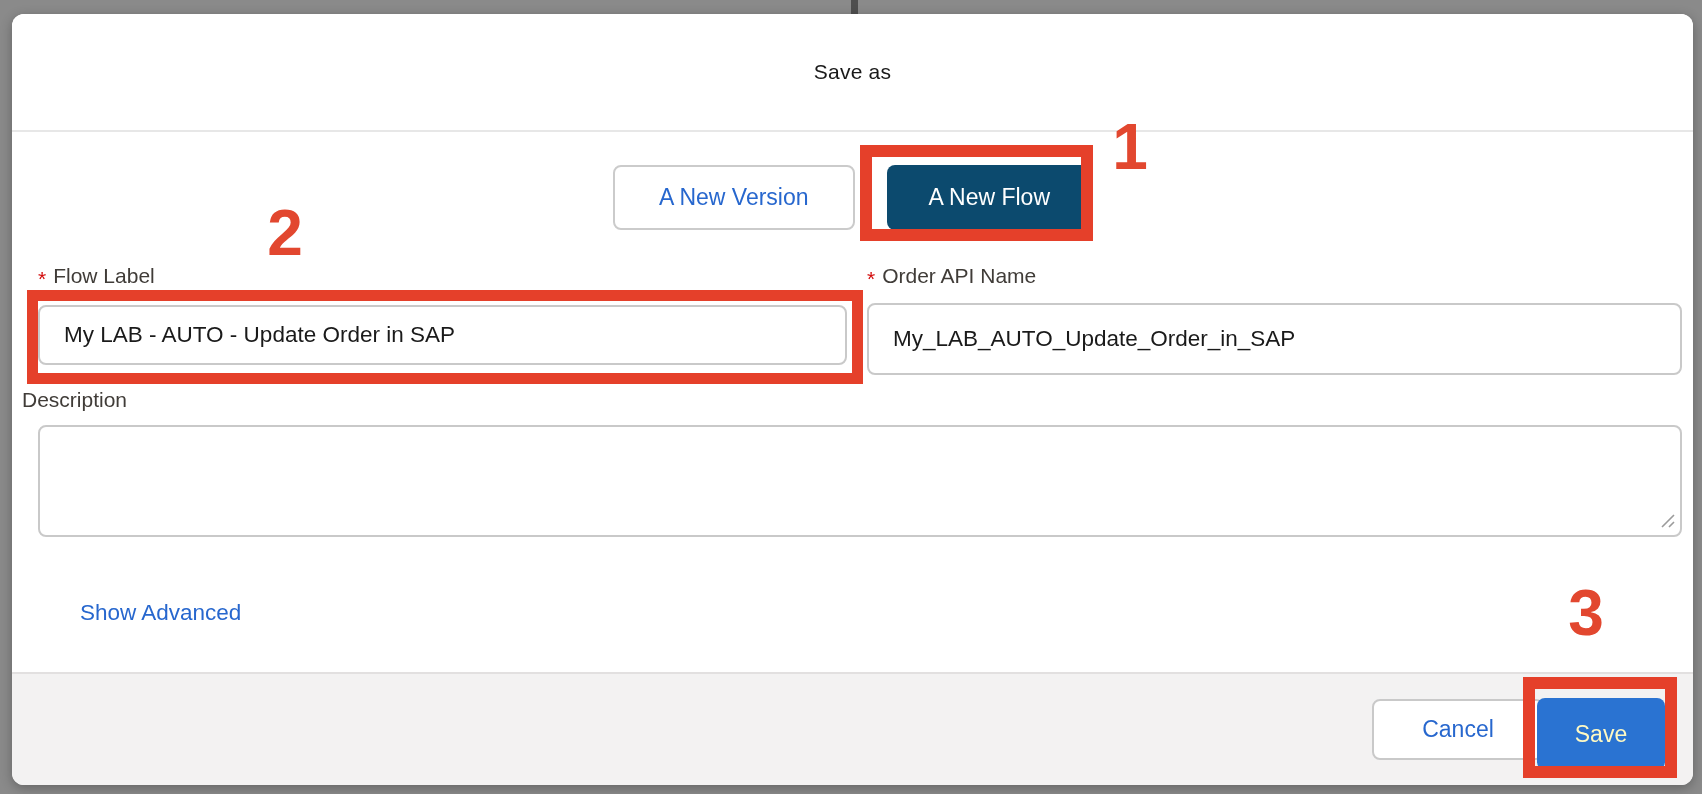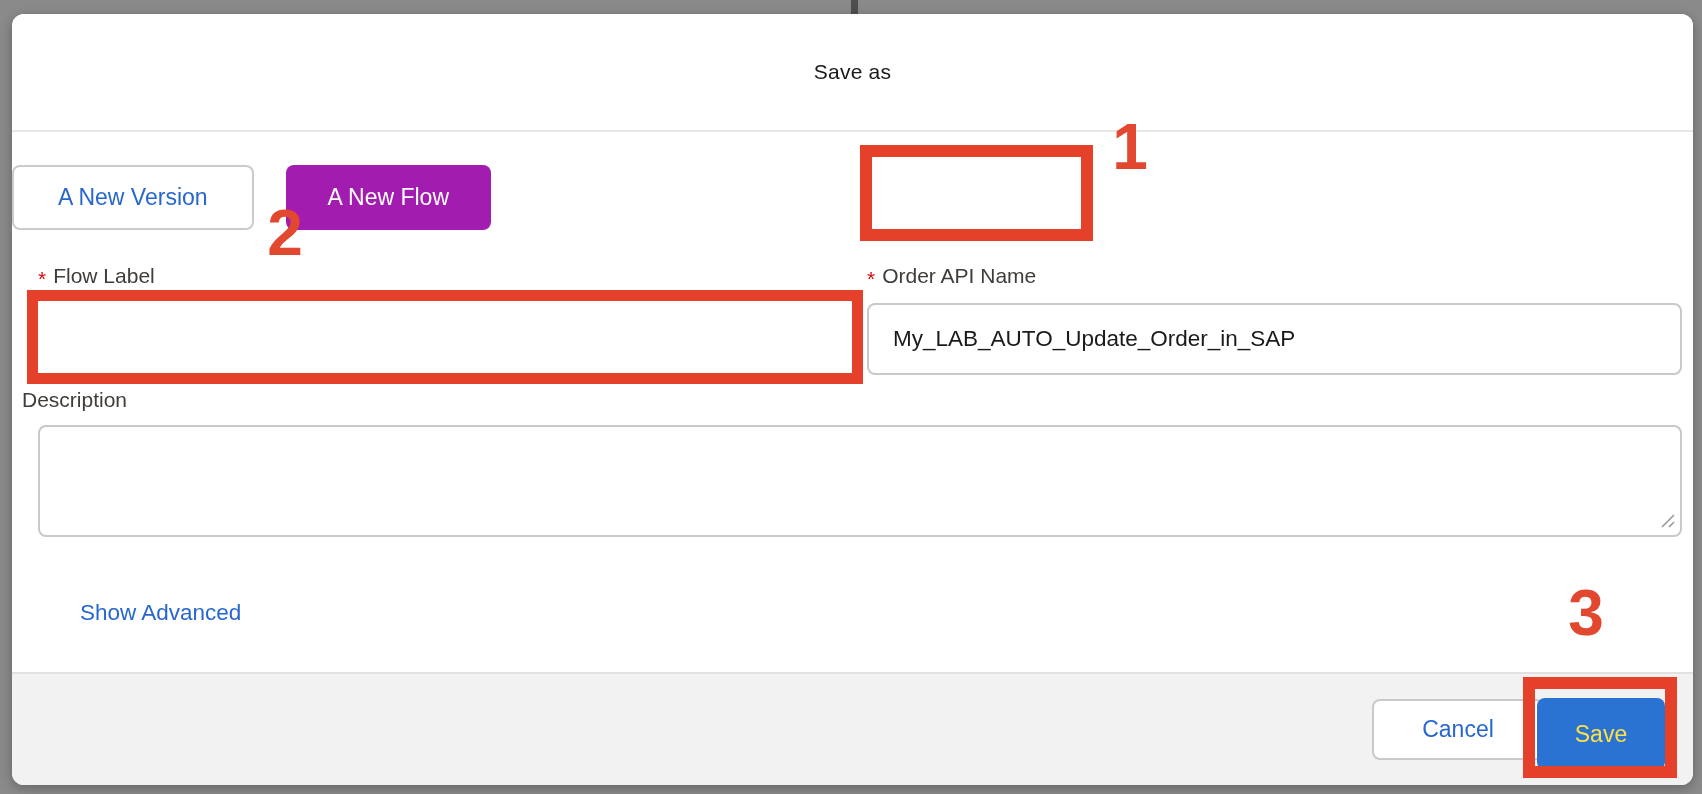--- a/index.html
+++ b/index.html
@@ -16,29 +16,29 @@
   }
   .modal-header {
     position:absolute; left:0; right:0; top:0; height:118px;
     display:flex; align-items:center; justify-content:center;
     border-bottom:2px solid #e7e7e7; border-radius:12px 12px 0 0; background:#fff;
   }
   .modal-title { font-size:21px; color:#191919; letter-spacing:.2px; }
 
   
   .toggle-group { position:absolute; left:0; right:0; top:151px; height:65px;
-    display:flex; justify-content:flex-start; align-items:center;gap:40px; }
+    display:flex; justify-content:center; align-items:center;gap:40px; }
   .toggle-btn { height:65px; font-size:23px; display:flex; align-items:center; cursor:pointer;
     font-family:"Liberation Sans", sans-serif; }
   .toggle-btn.unselected {
     background:#fff; border:2px solid #cbcbcb; border-radius:8px;
     color:#2767ce; padding:0 44px;
   }
   .toggle-btn.selected {
-    background:#a21caf; border:none; border-radius:8px;
+    background:#0c4a6e; border:none; border-radius:8px;
     color:#ffffff; padding:12px 42px; margin-left:-8px; position:relative; z-index:1;
   }
 
   
   .field-label { position:absolute; font-size:21px; color:#403c38; display:flex; gap:7px; }
   .req { color:#d30c0c; font-size:21px; padding-top:3px; }
   .text-input {
     position:absolute; border:2px solid #c9c9c9; border-radius:8px; background:#fff;
     font-size:22.5px; color:#1a1a1a; padding:0 24px;
     font-family:"Liberation Sans", sans-serif; outline:none;
@@ -65,21 +65,21 @@
   .modal-footer {
     position:absolute; left:0; right:0; bottom:0; top:658px;
     background:#f3f2f2; border-top:2px solid #e2e0e0; border-radius:0 0 12px 12px;
   }
   .btn { position:absolute; font-size:23px; border-radius:8px; cursor:pointer;
     display:flex; align-items:center; justify-content:center;
     font-family:"Liberation Sans", sans-serif; }
   .btn-cancel { left:1360px; top:685px; width:172px; height:61px;
     background:#fff; border:2px solid #c9c9c9; color:#2767ce; }
   .btn-save { left:1525px; top:684px; width:128px; height:72px;
-    background:#2a73d2; border:none; color:#fde047;text-align:right; }
+    background:#2a73d2; border:none; color:#fef9c3;text-align:right; }
 
   
   .ann-box { position:absolute; border-style:solid; border-color:#e5402a;
     background:transparent; z-index:20; pointer-events:none; }
   #ann-box-1 { left:860px;  top:145px; width:233px; height:96px;  border-width:12px; }
   #ann-box-2 { left:27px;   top:290px; width:836px; height:94px;  border-width:11px; }
   #ann-box-3 { left:1523px; top:677px; width:154px; height:101px; border-width:12px; }
   .ann-num { position:absolute; width:56px; text-align:center; z-index:21;
     font-size:64px; line-height:66px; font-weight:700; color:#e2472f; pointer-events:none; }
   #ann-num-1 { left:1102px; top:114px; }
@@ -101,20 +101,21 @@
 
     <div class="toggle-group">
       <button class="toggle-btn unselected" type="button">A New Version</button>
       <button class="toggle-btn selected" type="button">A New Flow</button>
     </div>
 
     <div class="field-label label-flow">
       <span class="req">*</span>
       <span>Flow Label</span>
     </div>
+    <input class="text-input" id="flow-label-input" type="text" value="My LAB - AUTO - Update Order in SAP" style="">
 
     <div class="field-label label-api">
       <span class="req">*</span>
       <span>Order API Name</span>
     </div>
     <input class="text-input" id="flow-api-input" type="text" value="My_LAB_AUTO_Update_Order_in_SAP" style="">
 
     <div class="field-label label-desc">
       <span>Description</span>
     </div>

